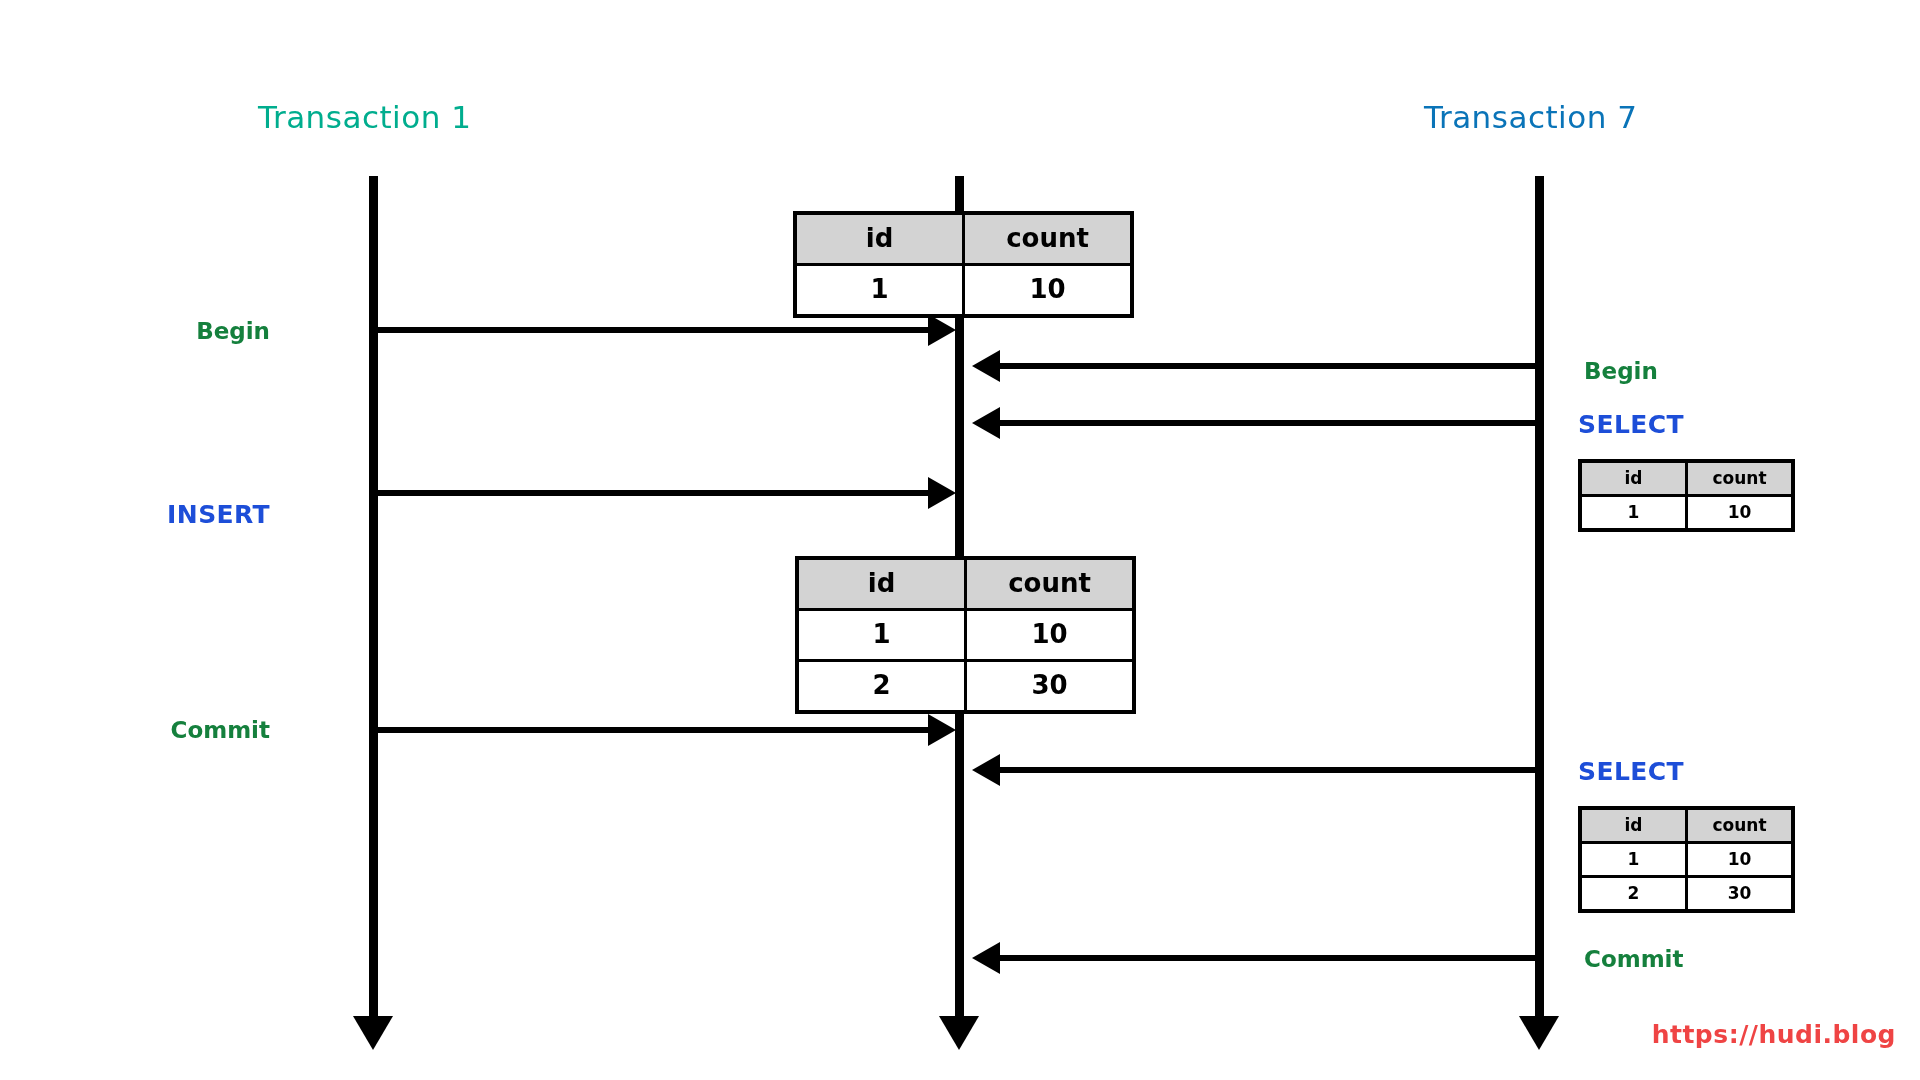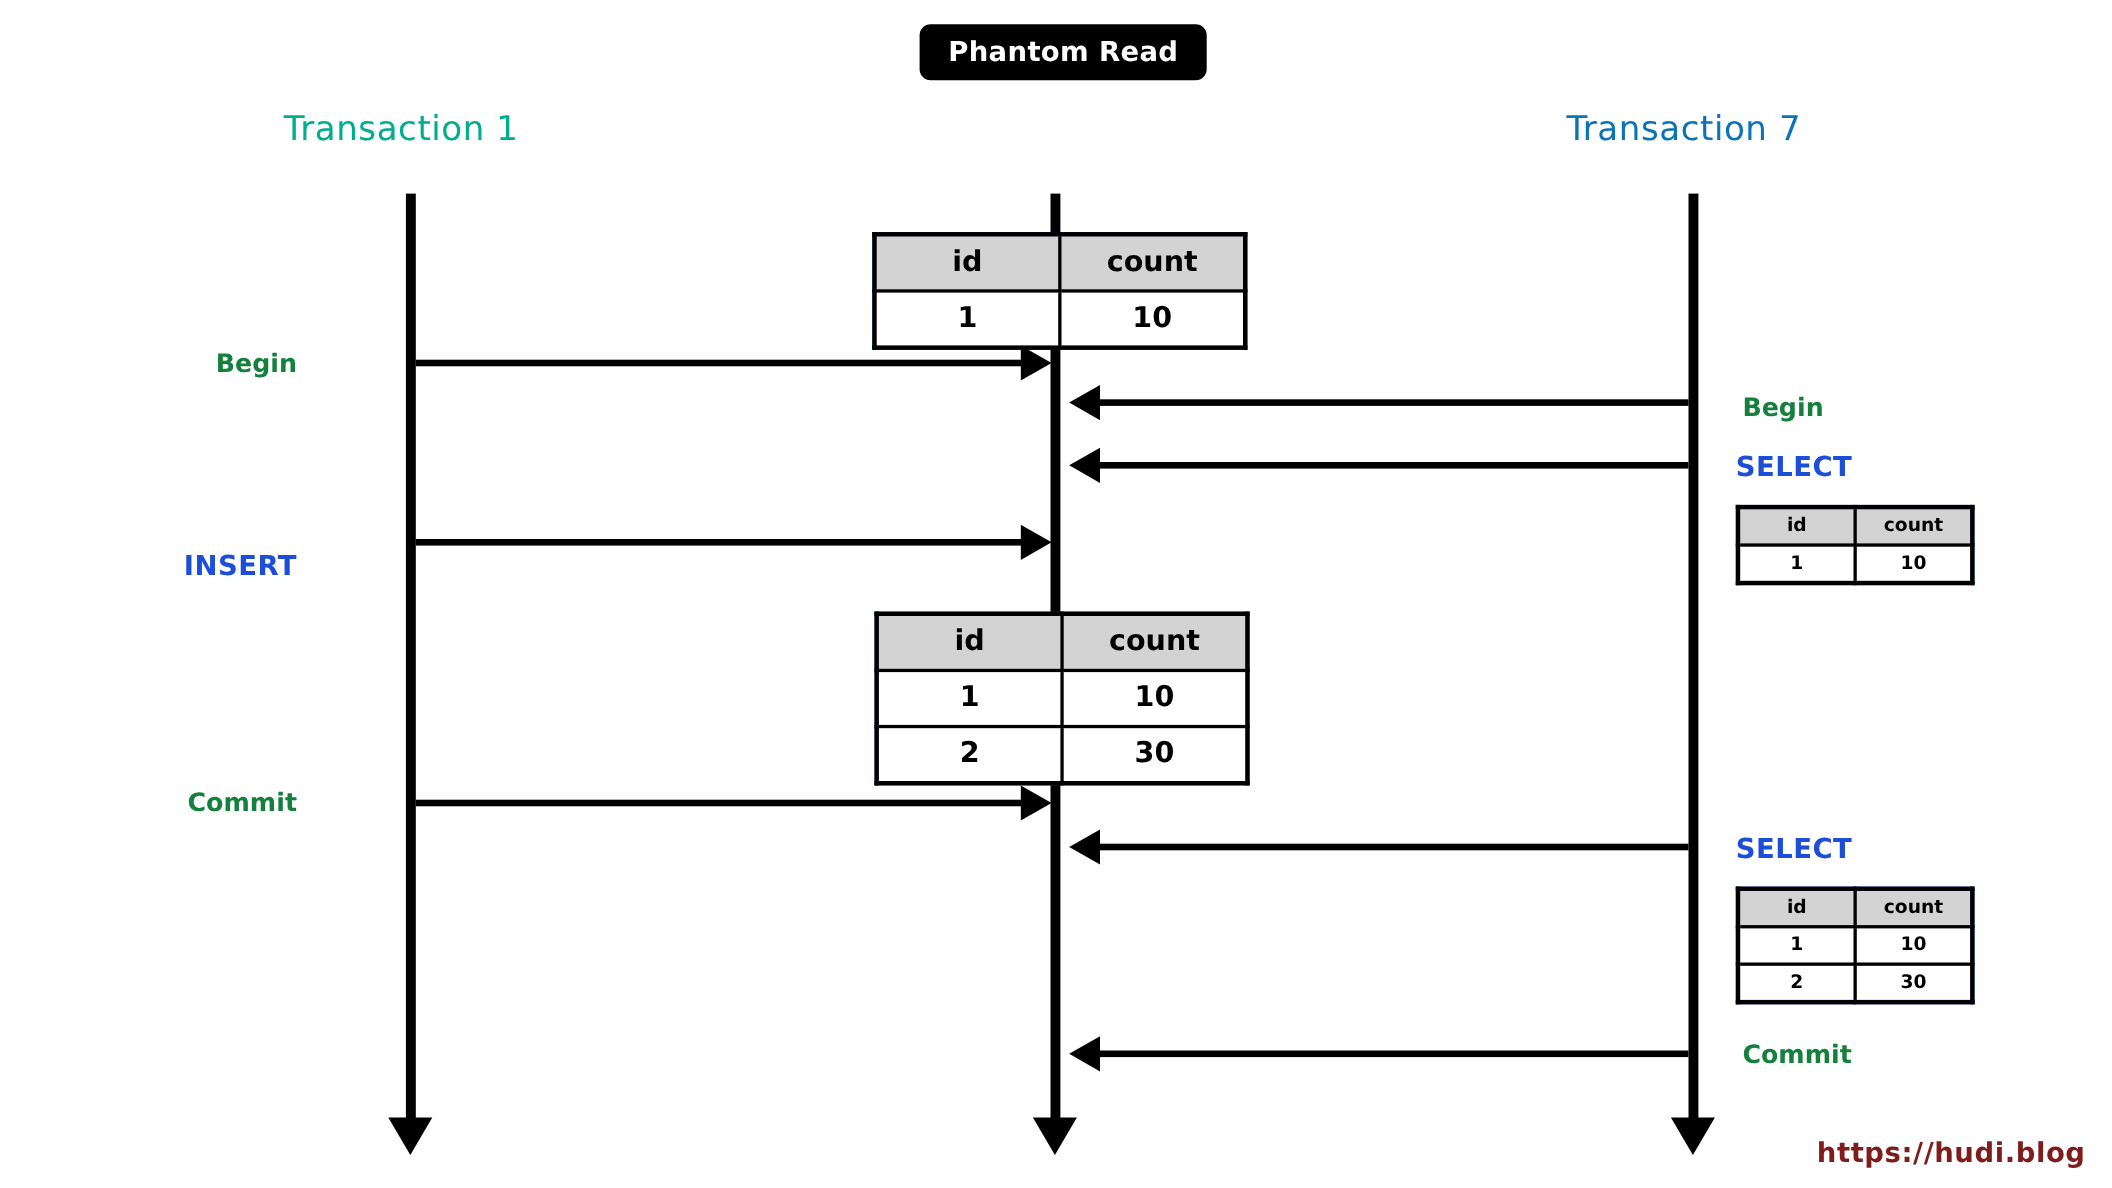--- a/index.html
+++ b/index.html
@@ -103,21 +103,21 @@
   }
   .step-label.left  { text-align: right; }
   .step-label.right { text-align: left; }
   .lbl-coral { color: #15803d; font-size: 23px; }
   .lbl-black { color: #1d4ed8; font-size: 25px; letter-spacing: 0.4px; }
 
   
   .data-table {
     position: absolute;
     border-collapse: collapse;
-    background: #1d4ed8;
+    background: #f97316;
     border: 4px solid #000000;
     font-family: "DejaVu Sans", sans-serif;
   }
   .data-table th,
   .data-table td {
     border: 3px solid #000000;
     text-align: center;
     font-weight: bold;
     color: #000000;
   }
@@ -135,36 +135,34 @@
     font-size: 17px;
     padding: 5px 0 6px 0;
     width: 103px;
   }
 
   
   #watermark {
     position: absolute;
     right: 24px;
     top: 1022px;
-    color: #7f1d1d;
+    color: #ef4444;
     font-family: "DejaVu Sans", sans-serif;
     font-weight: bold;
     font-size: 25px;
     letter-spacing: 0.5px;
     line-height: 1;
     white-space: nowrap;
-    margin-top: 13px;
   }
 </style>
 </head>
 <body>
 
 <div id="canvas">
 
-  <div class="title-badge">Phantom Read</div>
 
   <div class="col-heading" id="heading-t1">Transaction 1</div>
   <div class="col-heading" id="heading-t2">Transaction 7</div>
 
   <div class="lifeline" id="lifeline-1"></div>
   <div class="lifeline-arrow" id="lifeline-1-arrow"></div>
 
   <div class="lifeline" id="lifeline-2"></div>
   <div class="lifeline-arrow" id="lifeline-2-arrow"></div>
 

